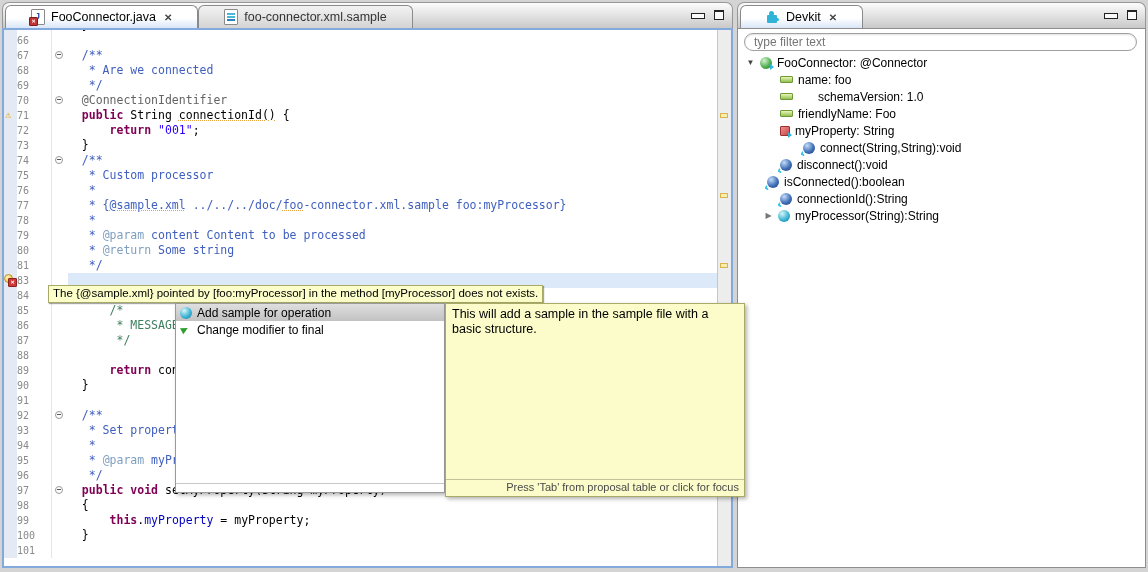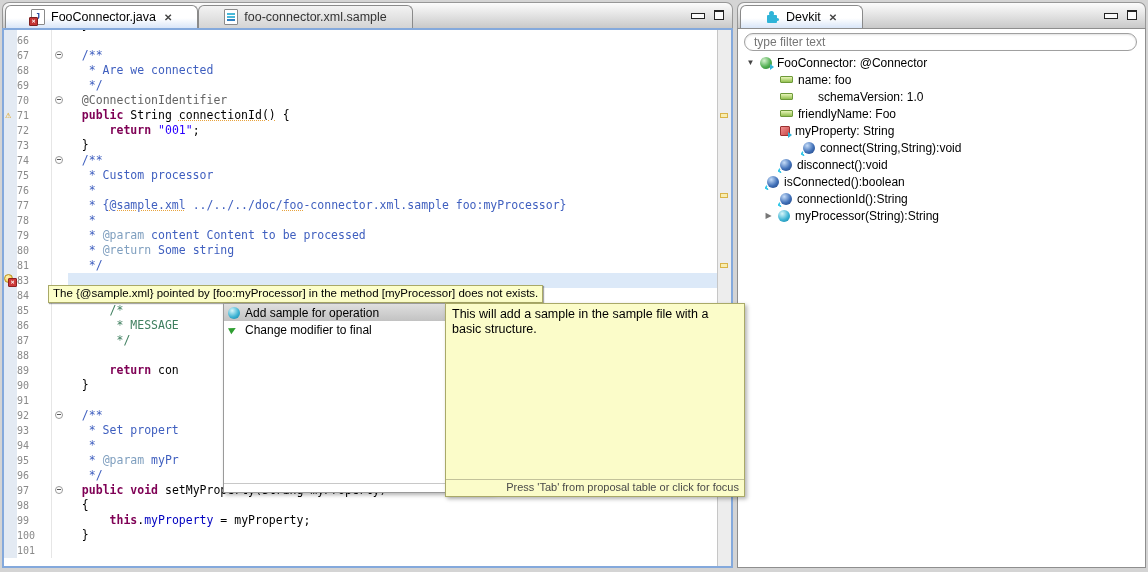--- a/index.html
+++ b/index.html
@@ -60,21 +60,21 @@
        border:1px solid #7E1F1F;border-radius:1px;color:#FFF;font:bold 5px/7px "Liberation Sans",sans-serif;text-align:center;}
   .icon-xml{width:12px;height:14px;background:#FFF;border:1px solid #8A8A8A;border-radius:1px;}
   .icon-xml::before{content:"";position:absolute;left:2px;top:3px;width:8px;height:2px;background:#49B8D8;
        box-shadow:0 3px 0 #49B8D8,0 6px 0 #2E7FC0;}
   .icon-puzzle{width:14px;height:14px;position:relative;}
   .icon-puzzle::before{content:"";position:absolute;left:1px;top:5px;width:10px;height:8px;background:#2FB4D8;border-radius:1px;}
   .icon-puzzle::after{content:"";position:absolute;left:3px;top:1px;width:5px;height:5px;background:#2FB4D8;border-radius:50%;
        box-shadow:6px 6px 0 -1px #2FB4D8;}
   
   #quickfix-popup{position:absolute;left:175px;top:303px;width:270px;height:190px;background:#FFF;
-       border:1px solid #9A9A9A;box-shadow:2px 2px 4px rgba(0,0,0,.3);z-index:10;box-sizing:border-box;margin-left:48px;}
+       border:1px solid #9A9A9A;box-shadow:2px 2px 4px rgba(0,0,0,.3);z-index:10;box-sizing:border-box;}
   #quickfix-list{position:absolute;top:0;left:0;right:0;height:179px;border-bottom:1px solid #C8C8C8;}
   .qf-item{height:17px;display:flex;align-items:center;gap:5px;padding:0 4px;font-size:12px;color:#000;}
   .qf-item.selected{background:linear-gradient(#DFDFDF,#C2C2C2);}
   #quickfix-info{position:absolute;left:445px;top:303px;width:300px;height:194px;background:#FBFCC9;
        border:1px solid #A9A968;box-shadow:2px 2px 4px rgba(0,0,0,.3);z-index:10;box-sizing:border-box;}
   #quickfix-info .body{padding:3px 6px;font-size:12.5px;line-height:15px;color:#000;}
   #quickfix-info .footer{position:absolute;left:0;right:0;bottom:0;height:16px;border-top:1px solid #C2C29A;
        font-size:11px;line-height:15px;color:#4A4A4A;text-align:right;padding-right:5px;}
   .sph{width:12px;height:12px;border-radius:50%;flex:none;position:relative;}
   .icon-proc{background:radial-gradient(circle at 35% 30%,#D8F6FA,#3FB4D4 55%,#0A7FA6);}

